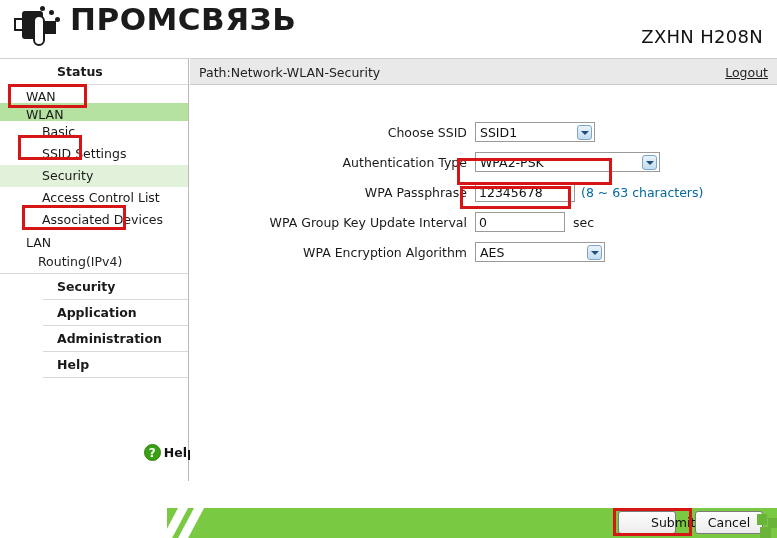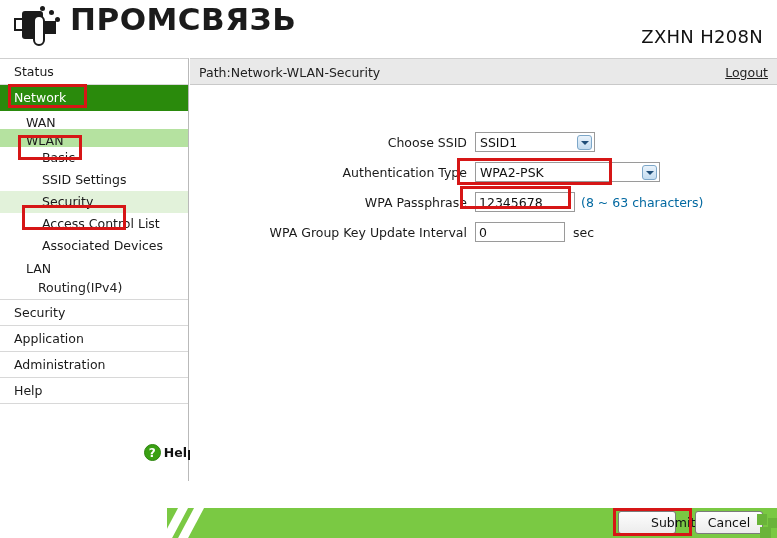--- a/index.html
+++ b/index.html
@@ -113,22 +113,23 @@
     position: relative;
     height: 26px;
     line-height: 26px;
     border-bottom: 1px solid #d8d8d8;
     padding-left: 14px;
     font-size: 12.5px;
     box-sizing: border-box;
     white-space: nowrap;
   }
   .nav-top {
-    font-weight: normal;
+    font-weight: bold;
     color: #1a1a1a;
+    margin-left: 43px;
   }
   .nav-active {
     background: #2a8a0c;
     color: #ffffff;
     border-bottom: 1px solid #2a8a0c;
   }
   .nav-sub {
     font-weight: normal;
     padding-left: 26px;
     border-bottom: none;
@@ -209,21 +210,21 @@
     right: 9px; top: 6px;
     font-size: 12.5px;
     color: #222222;
     text-decoration: underline;
     cursor: pointer;
   }
 
   
   .form-area {
     position: relative;
-    padding-top: 46px;
+    padding-top: 36px;
   }
   .form-row {
     display: flex;
     align-items: center;
     margin-bottom: 8px;
     height: 22px;
   }
   .form-label {
     width: 285px;
     text-align: right;
@@ -389,21 +390,20 @@
       <span class="lm-dot d2"></span>
       <span class="lm-dot d3"></span>
     </div>
     <div class="logo-text">ПРОМСВЯЗЬ</div>
   </div>
   <div class="model-name">ZXHN H208N</div>
 </div>
 
 <div class="sidebar">
   <div class="nav-item nav-top">Status</div>
-  <div class="nav-item nav-top nav-active">Network</div>
   <div class="nav-item nav-sub">WAN</div>
   <div class="nav-item nav-sub nav-sub-open">WLAN</div>
   <div class="nav-item nav-sub2">Basic</div>
   <div class="nav-item nav-sub2">SSID Settings</div>
   <div class="nav-item nav-sub2 nav-sub2-active">Security</div>
   <div class="nav-item nav-sub2">Access Control List</div>
   <div class="nav-item nav-sub2">Associated Devices</div>
   <div class="nav-item nav-sub">LAN</div>
   <div class="nav-item nav-plain">Routing(IPv4)</div>
   <div class="nav-item nav-top">Security</div>
@@ -454,20 +454,29 @@
     </div>
 
     <div class="form-row">
       <div class="form-label">WPA Group Key Update Interval</div>
       <div class="field-zone">
         <input class="xp-input inp-interval" type="text" value="0" style="">
         <span class="suffix">sec</span>
       </div>
     </div>
 
+    <div class="form-row">
+      <div class="form-label">WPA Encryption Algorithm</div>
+      <div class="field-zone">
+        <div class="xp-select sel-enc">
+          <span class="sel-val">AES</span>
+          <span class="sel-btn"></span>
+        </div>
+      </div>
+    </div>
 
   </div>
 </div>
 
 <div class="footer">
   <div class="band-left-fade"></div>
   <div class="green-band">
     <span class="slash s1"></span>
     <span class="slash s2"></span>
   </div>

